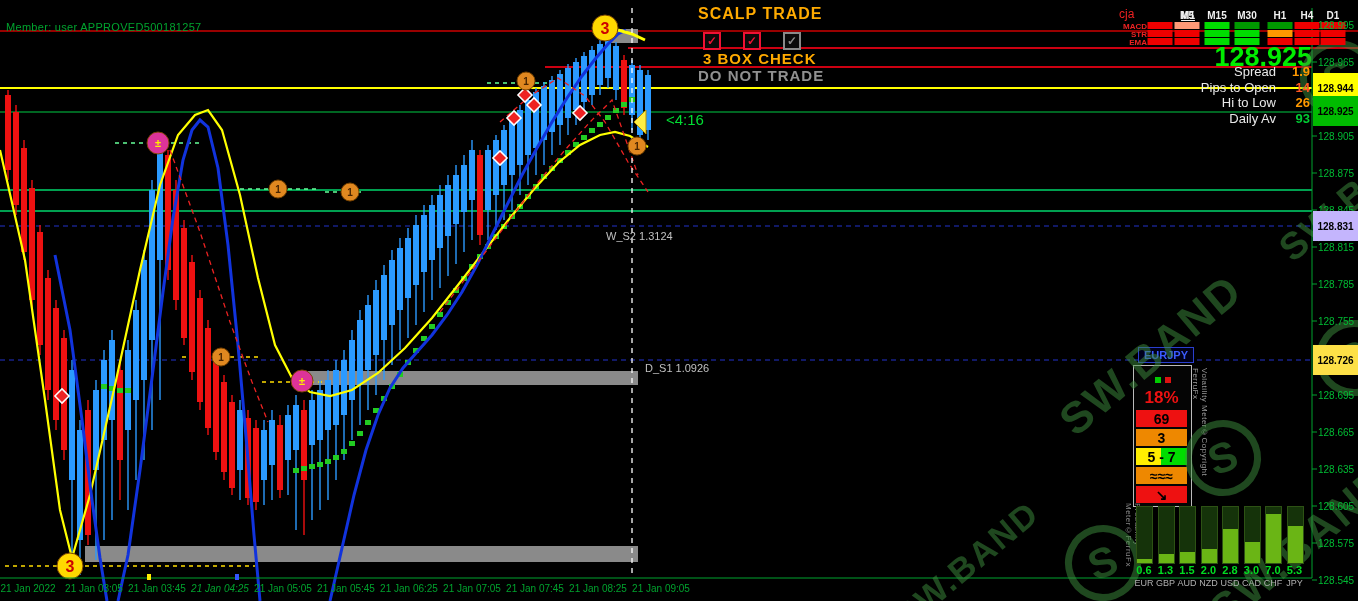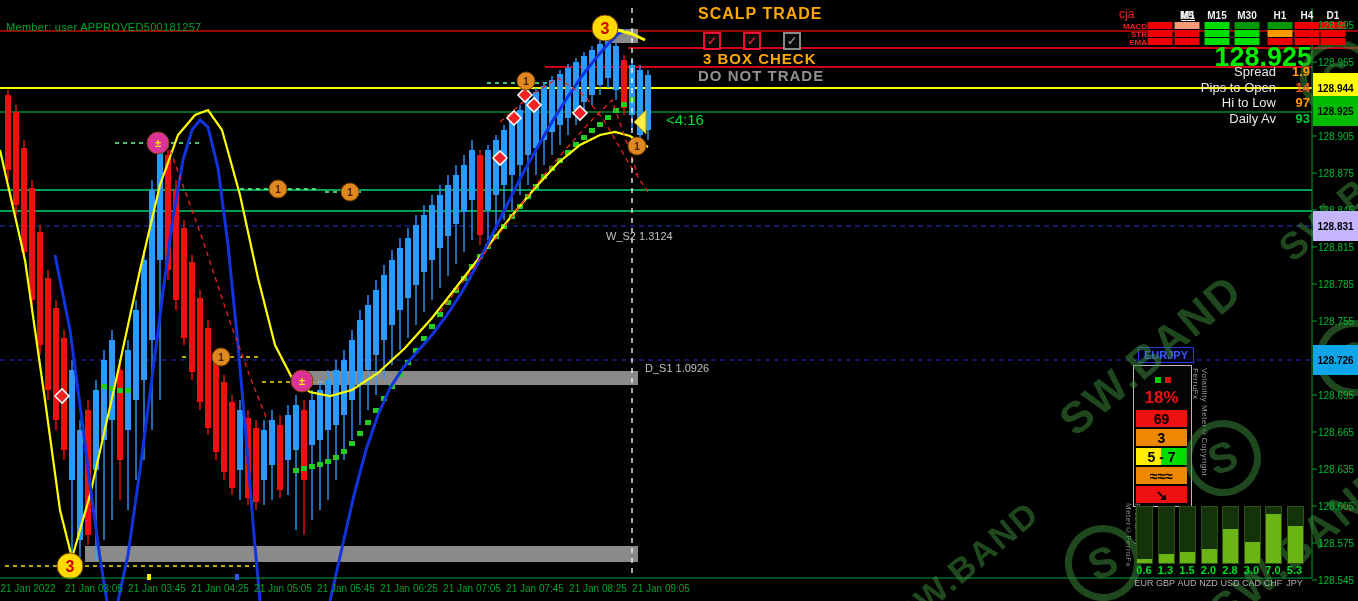--- a/index.html
+++ b/index.html
@@ -415,46 +415,46 @@
     <div class="tfcell" style="left: 1217px; top: 38px; background: rgb(0, 221, 0);"></div>
     <div class="tfcell" style="left: 1247px; top: 38px; background: rgb(0, 221, 0);"></div>
     <div class="tfcell" style="left: 1280px; top: 38px; background: rgb(238, 0, 0);"></div>
     <div class="tfcell" style="left: 1307px; top: 38px; background: rgb(238, 0, 0);"></div>
     <div class="tfcell" style="left: 1333px; top: 38px; background: rgb(238, 0, 0);"></div>
     <div class="qlabel" style="top: 64px;">Spread</div>
     <div class="qvalue" style="top: 64px; color: rgb(255, 153, 0);">1.9</div>
     <div class="qlabel" style="top: 79.6px;">Pips to Open</div>
     <div class="qvalue" style="top: 79.6px; color: rgb(255, 85, 34);">14</div>
     <div class="qlabel" style="top: 95.2px;">Hi to Low</div>
-    <div class="qvalue" style="top: 95.2px; color: rgb(255, 153, 0);">97</div>
+    <div class="qvalue" style="top: 95.2px; color: rgb(255, 153, 0);">26</div>
     <div class="qlabel" style="top: 110.8px;">Daily Av</div>
     <div class="qvalue" style="top: 110.8px; color: rgb(0, 204, 51);">93</div>
     <div class="ptick" style="top: 25px;">128.995</div>
     <div class="ptick" style="top: 62px;">128.965</div>
     <div class="ptick" style="top: 99px;">128.935</div>
     <div class="ptick" style="top: 136px;">128.905</div>
     <div class="ptick" style="top: 173px;">128.875</div>
     <div class="ptick" style="top: 210px;">128.845</div>
     <div class="ptick" style="top: 247px;">128.815</div>
     <div class="ptick" style="top: 284px;">128.785</div>
     <div class="ptick" style="top: 321px;">128.755</div>
     <div class="ptick" style="top: 395px;">128.695</div>
     <div class="ptick" style="top: 432px;">128.665</div>
     <div class="ptick" style="top: 469px;">128.635</div>
     <div class="ptick" style="top: 506px;">128.605</div>
     <div class="ptick" style="top: 543px;">128.575</div>
     <div class="ptick" style="top: 580px;">128.545</div>
     <div class="pbox" style="top: 88px; background: rgb(255, 255, 0);">128.944</div>
     <div class="pbox" style="top: 111px; background: rgb(0, 187, 0);">128.925</div>
     <div class="pbox" style="top: 226px; background: #c4b5fd;">128.831</div>
-    <div class="pbox" style="top: 360px; background: #0ea5e9;">128.726</div>
+    <div class="pbox" style="top: 360px; background: #fde047;">128.726</div>
     <div class="tlabel" style="left: 28px;">21 Jan 2022</div>
     <div class="tlabel" style="left: 94px;">21 Jan 03:05</div>
     <div class="tlabel" style="left: 157px;">21 Jan 03:45</div>
-    <div class="tlabel" style="left: 220px;">21 Jan 04:25</div>
+    <div class="tlabel" style="left: 220px; font-style: italic;">21 Jan 04:25</div>
     <div class="tlabel" style="left: 283px;">21 Jan 05:05</div>
     <div class="tlabel" style="left: 346px;">21 Jan 05:45</div>
     <div class="tlabel" style="left: 409px;">21 Jan 06:25</div>
     <div class="tlabel" style="left: 472px;">21 Jan 07:05</div>
     <div class="tlabel" style="left: 535px;">21 Jan 07:45</div>
     <div class="tlabel" style="left: 598px;">21 Jan 08:25</div>
     <div class="tlabel" style="left: 661px;">21 Jan 09:05</div>
     <div class="sbar" style="left: 1136px; top: 506px; width: 15px; height: 56px;">
       <div class="sfill" style="height: 4px;"></div>
     </div>

